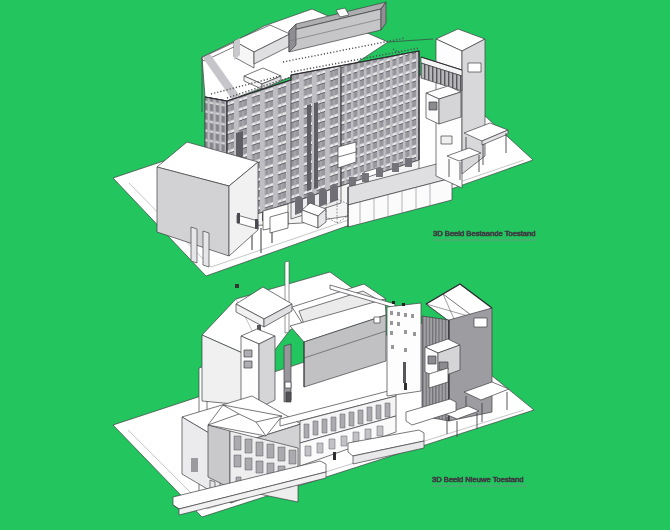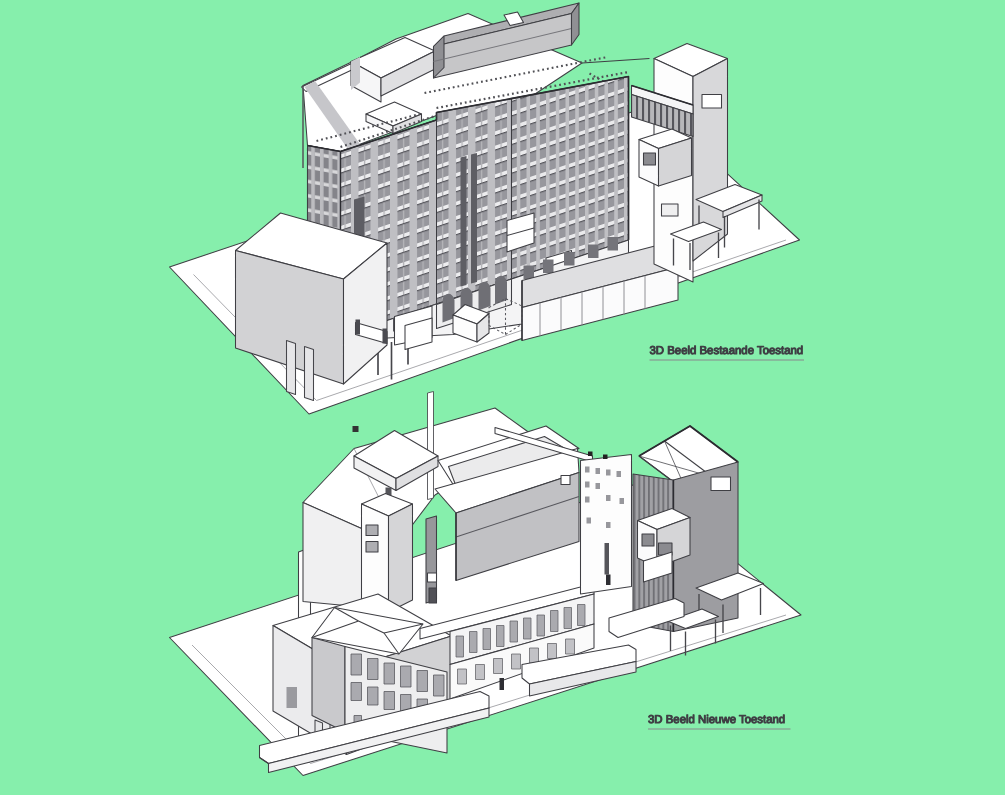--- a/index.html
+++ b/index.html
@@ -1,16 +1,16 @@
 <!DOCTYPE html>
 <html><head>
 <meta charset="utf-8">
 <style>
   html,body{margin:0;padding:0;background:#fff;}
-  #page{position:relative;width:670px;height:530px;background:#86efac;overflow:hidden;
+  #page{position:relative;width:670px;height:530px;background:#22c55e;overflow:hidden;
         font-family:"Liberation Sans",sans-serif;}
   svg{position:absolute;left:0;top:0;}
   .lbl{font-family:"Liberation Sans",sans-serif;font-size:7.6px;letter-spacing:0px;fill:#2a2a2e;}
 </style>
 </head>
 <body>
 <div id="page">
 <svg width="670" height="530" viewBox="0 0 670 530">
 <defs>
   <pattern id="twa" width="13" height="9.55" patternUnits="userSpaceOnUse" patternTransform="skewY(-18.5)">

